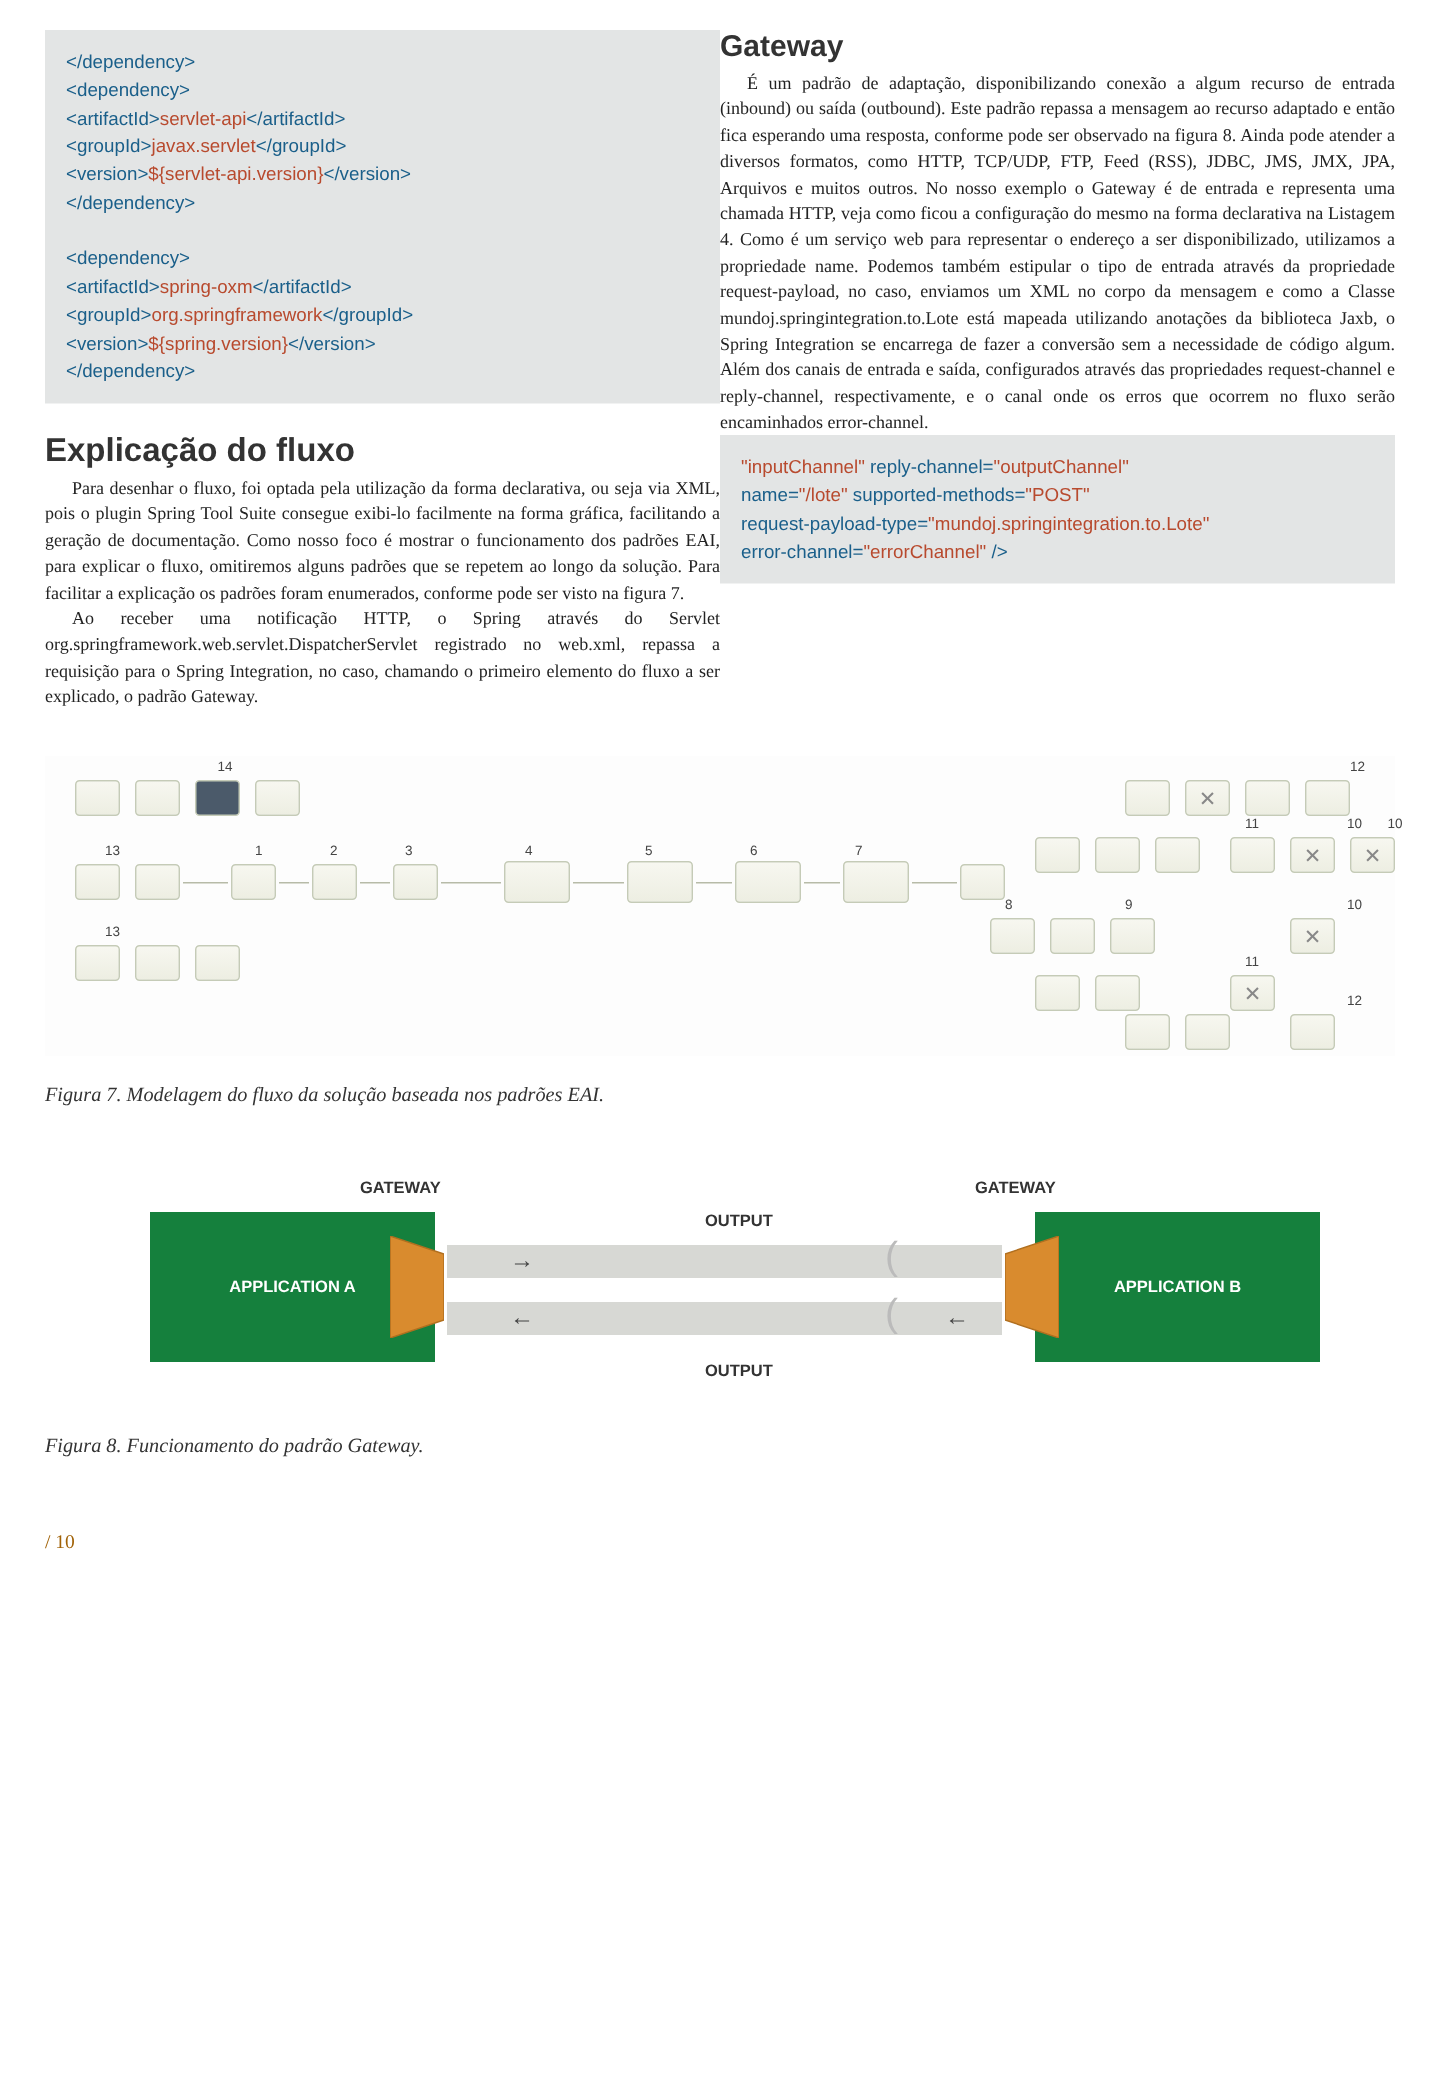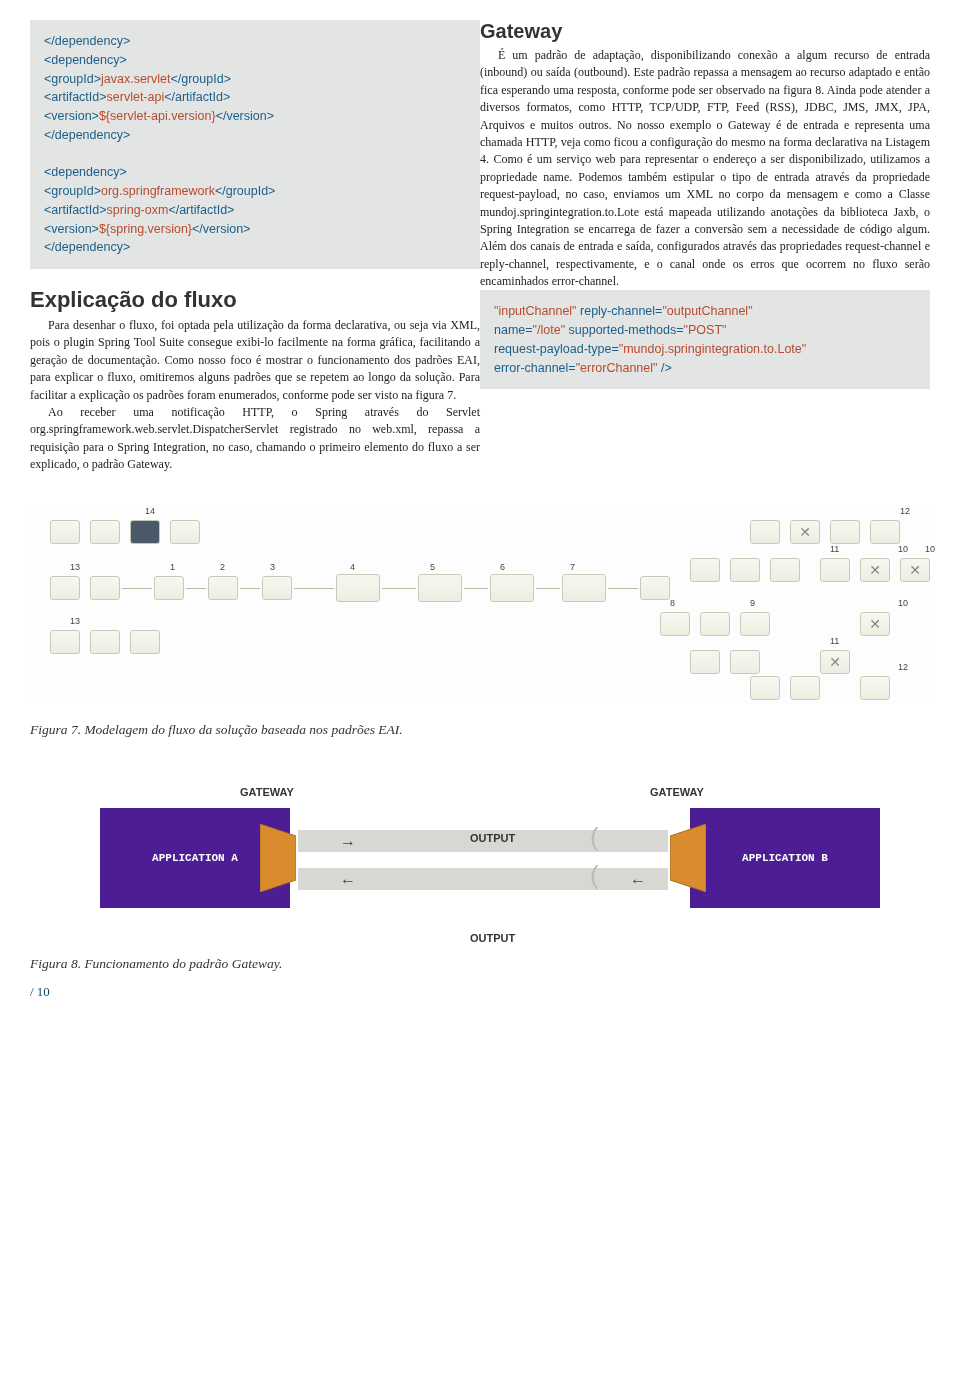--- a/index.html
+++ b/index.html
@@ -53,22 +53,22 @@
   }
   .listing-title b { font-weight: 700; }
   .fig-caption {
     font-style: italic;
     font-size: 13.5px;
     margin: 18px 0 10px 0;
     color: #333;
   }
   .page-num {
     font-size: 13px;
-    color: #0c4a6e;
-    margin-top: 12px;
+    color: #a16207;
+    margin-top: 48px;
   }
   
   .diagram7 {
     margin-top: 30px;
     height: 200px;
     position: relative;
     background: #fdfdfd;
     font-family: Arial, sans-serif;
     font-size: 8px;
     color: #555;
@@ -106,42 +106,40 @@
     position: relative;
     font-family: 'Segoe UI', Arial, sans-serif;
     font-size: 11px;
     font-weight: 600;
     color: #fff;
   }
   .d8-app {
     position: absolute;
     width: 190px;
     height: 100px;
-    background: #4c1d95;
+    background: #15803d;
     display: flex;
     align-items: center;
     justify-content: center;
     top: 30px;
-    font-family: Liberation Mono, monospace;
   }
   .d8-appA { left: 70px; }
   .d8-appB { right: 50px; text-align: center; }
   .d8-gw-label {
     position: absolute;
     color: #333;
     font-size: 11px;
     font-weight: 700;
     top: 8px;
   }
   .d8-out-label {
     position: absolute;
     color: #333;
     font-size: 11px;
     font-weight: 700;
-    margin-top: 24px;
   }
   .d8-trap {
     position: absolute;
     width: 36px;
     height: 68px;
     top: 46px;
   }
   .d8-trap svg { width: 100%; height: 100%; }
   .d8-bar {
     position: absolute;
@@ -161,28 +159,28 @@
   }
 </style>
 </head>
 <body>
 
 <div class="two-col">
   <div class="col">
     <div class="code-block">
       <div><span>&lt;/dependency&gt;</span></div>
       <div><span>&lt;dependency&gt;</span></div>
+      <div><span>   &lt;artifactId&gt;</span><span class="val">servlet-api</span><span>&lt;/artifactId&gt;</span></div>
       <div><span>   &lt;groupId&gt;</span><span class="val">javax.servlet</span><span>&lt;/groupId&gt;</span></div>
-      <div><span>   &lt;artifactId&gt;</span><span class="val">servlet-api</span><span>&lt;/artifactId&gt;</span></div>
       <div><span>   &lt;version&gt;</span><span class="val">${servlet-api.version}</span><span>&lt;/version&gt;</span></div>
       <div><span>&lt;/dependency&gt;</span></div>
       <div>&nbsp;</div>
       <div><span>&lt;dependency&gt;</span></div>
+      <div><span>   &lt;artifactId&gt;</span><span class="val">spring-oxm</span><span>&lt;/artifactId&gt;</span></div>
       <div><span>   &lt;groupId&gt;</span><span class="val">org.springframework</span><span>&lt;/groupId&gt;</span></div>
-      <div><span>   &lt;artifactId&gt;</span><span class="val">spring-oxm</span><span>&lt;/artifactId&gt;</span></div>
       <div><span>   &lt;version&gt;</span><span class="val">${spring.version}</span><span>&lt;/version&gt;</span></div>
       <div><span>&lt;/dependency&gt;</span></div>
     </div>
 
     <h2>Explicação do fluxo</h2>
     <p class="body">Para desenhar o fluxo, foi optada pela utilização da forma declarativa, ou seja via XML, pois o plugin Spring Tool Suite consegue exibi-lo facilmente na forma gráfica, facilitando a geração de documentação. Como nosso foco é mostrar o funcionamento dos padrões EAI, para explicar o fluxo, omitiremos alguns padrões que se repetem ao longo da solução. Para facilitar a explicação os padrões foram enumerados, conforme pode ser visto na figura 7.</p>
     <p class="body">Ao receber uma notificação HTTP, o Spring através do Servlet org.springframework.web.servlet.DispatcherServlet registrado no web.xml, repassa a requisição para o Spring Integration, no caso, chamando o primeiro elemento do fluxo a ser explicado, o padrão Gateway.</p>
   </div>
 
   <div class="col">

